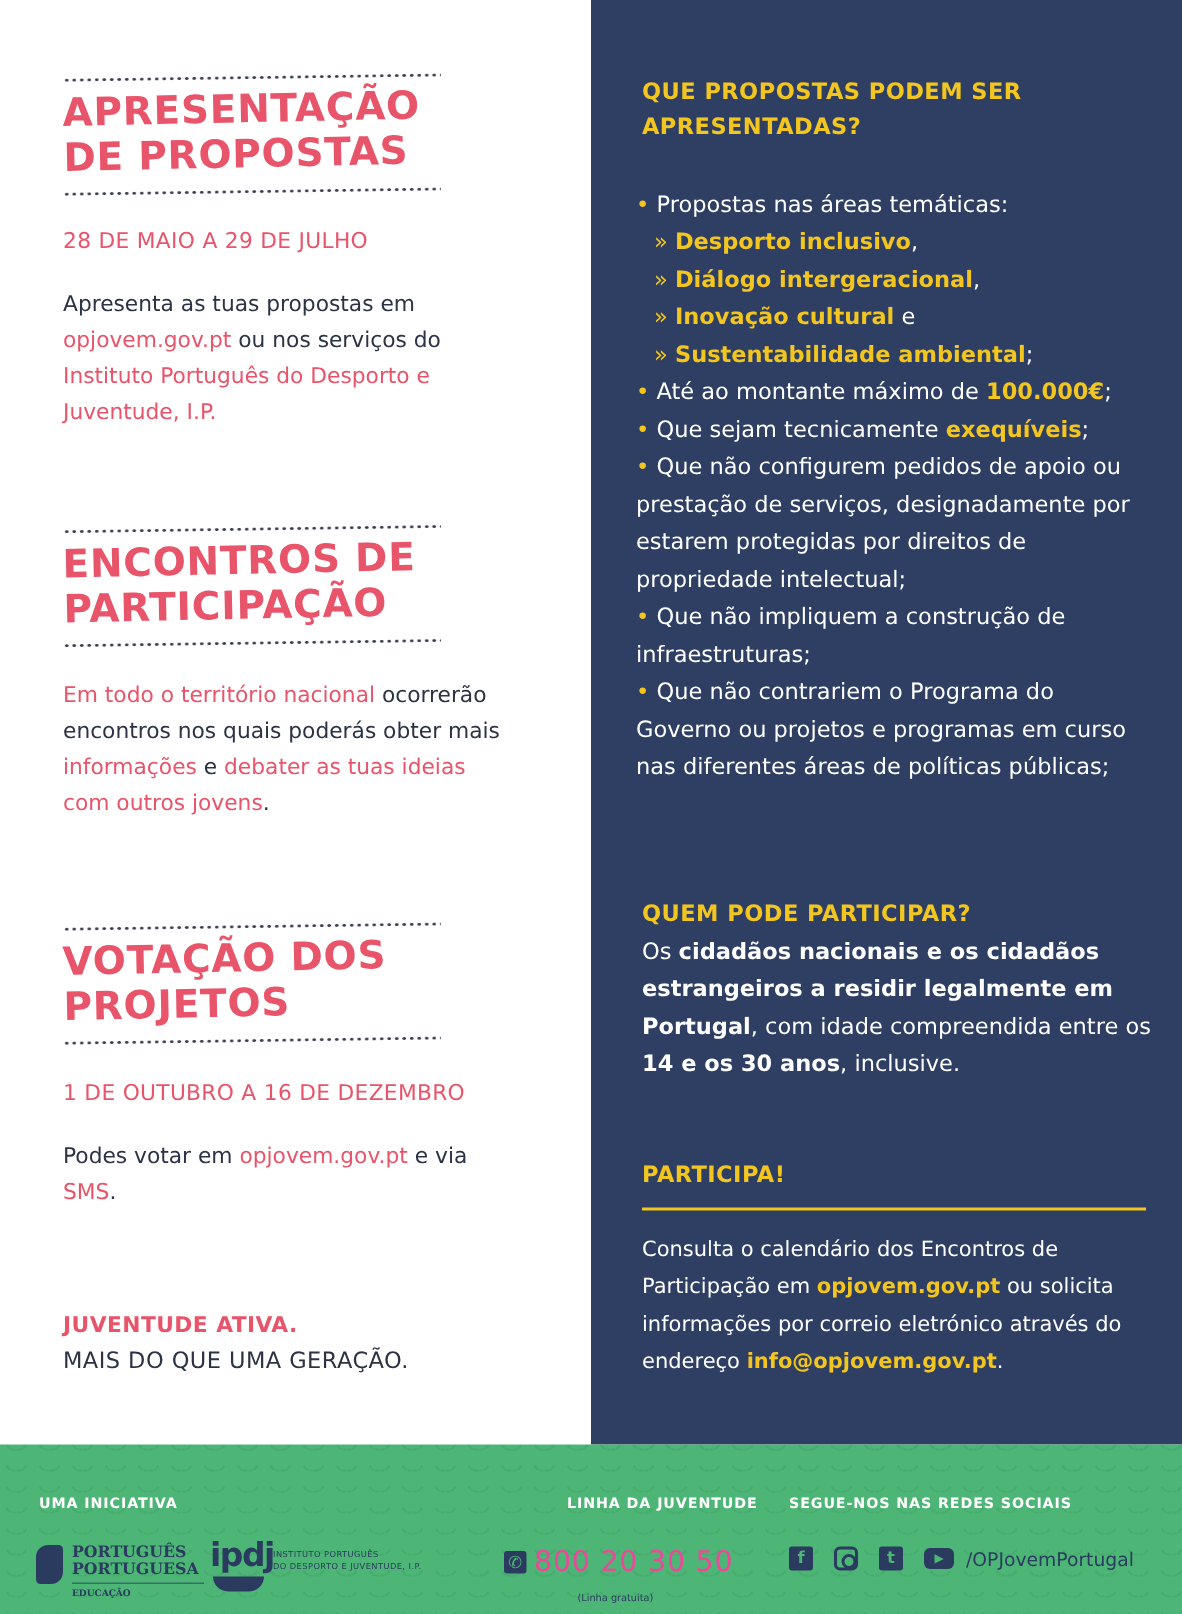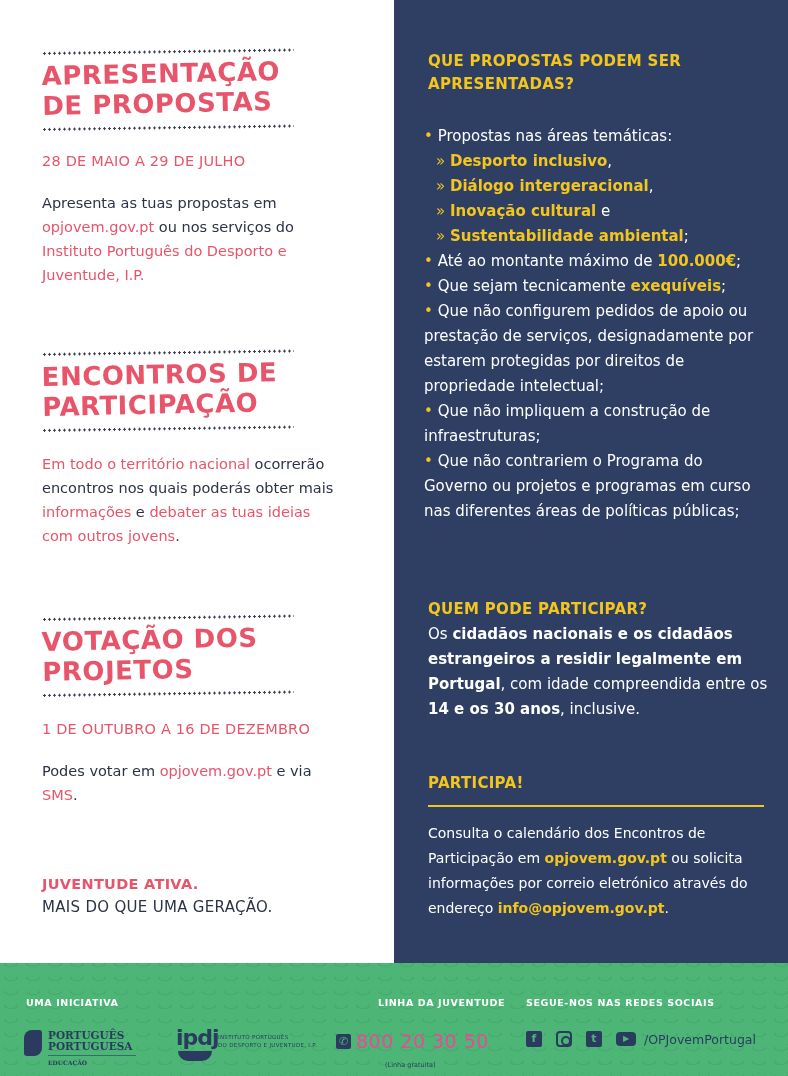--- a/index.html
+++ b/index.html
@@ -36,21 +36,21 @@
   
   .wave { position: absolute; inset: 0; opacity: 0.35;
     background-image: radial-gradient(ellipse 9px 5px at 50% 0%, transparent 60%, #3a9a5f 62%, #3a9a5f 80%, transparent 82%);
     background-size: 22px 14px; }
   .f-label { position: absolute; top: 997px; font-size: 9.5px; font-weight: bold; color: #ffffff; letter-spacing: 0.6px; }
   .logo-rp { position: absolute; left: 24px; top: 1028px; width: 110px; height: 40px; }
   .logo-rp .shield { position: absolute; left: 0; top: 2px; width: 18px; height: 26px; background: #2a3b5f; border-radius: 8px 3px 8px 3px; }
   .logo-rp .t1 { position: absolute; left: 24px; top: 2px; font-family: "DejaVu Serif", serif; font-size: 10.5px; font-weight: bold; color: #2a3b5f; line-height: 11px; }
   .logo-rp .line { position: absolute; left: 24px; top: 27px; width: 88px; height: 1px; background: #2a3b5f; opacity: 0.6; }
   .logo-rp .t2 { position: absolute; left: 24px; top: 31px; font-family: "DejaVu Serif", serif; font-size: 6px; color: #2a3b5f; font-weight: bold; }
-  .logo-ipdj { position: absolute; left: 140px; top: 1025px; width: 160px; height: 40px; margin-left: 36px; }
+  .logo-ipdj { position: absolute; left: 140px; top: 1025px; width: 160px; height: 40px; }
   .logo-ipdj .mark { position: absolute; left: 0; top: 0; font-size: 22px; font-weight: bold; color: #2a3b5f; letter-spacing: -1px; }
   .logo-ipdj .splash { position: absolute; left: 2px; top: 26px; width: 34px; height: 10px; background: #2a3b5f; border-radius: 0 0 17px 17px; }
   .logo-ipdj .t1 { position: absolute; left: 42px; top: 9px; font-size: 5.5px; color: #2a3b5f; letter-spacing: 0.3px; }
   .logo-ipdj .t2 { position: absolute; left: 42px; top: 17px; font-size: 5.5px; color: #2a3b5f; letter-spacing: 0.3px; }
   .phone { position: absolute; left: 336px; top: 1030px; display: flex; align-items: center; gap: 5px; }
   .phone-icon { width: 15px; height: 15px; background: #2a3b5f; border-radius: 2px; color: #4db676; font-size: 11px; line-height: 15px; text-align: center; font-weight: bold; }
   .phone-num { font-size: 19px; color: #ec4899; letter-spacing: 0.5px; }
   .phone-note { position: absolute; left: 385px; top: 1061px; font-size: 6.5px; color: #2a3b5f; }
   .social { position: absolute; left: 526px; top: 1031px; display: flex; align-items: center; gap: 14px; }
   .soc-icon { width: 16px; height: 16px; background: #2a3b5f; border-radius: 2px; color: #4db676; font-size: 11px; font-weight: bold; line-height: 16px; text-align: center; }

